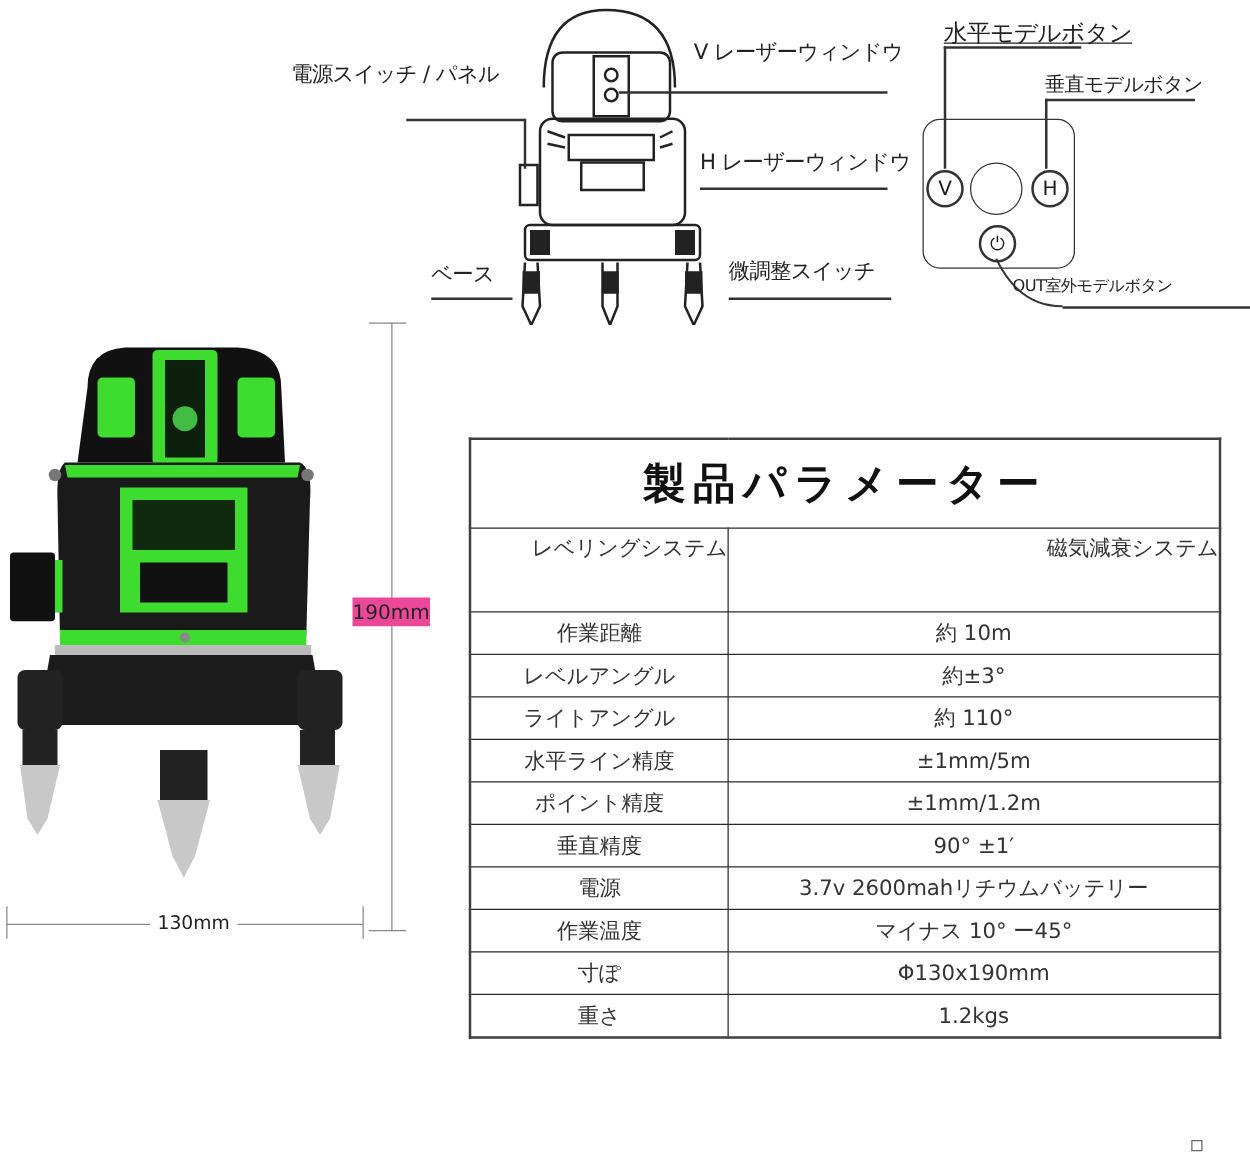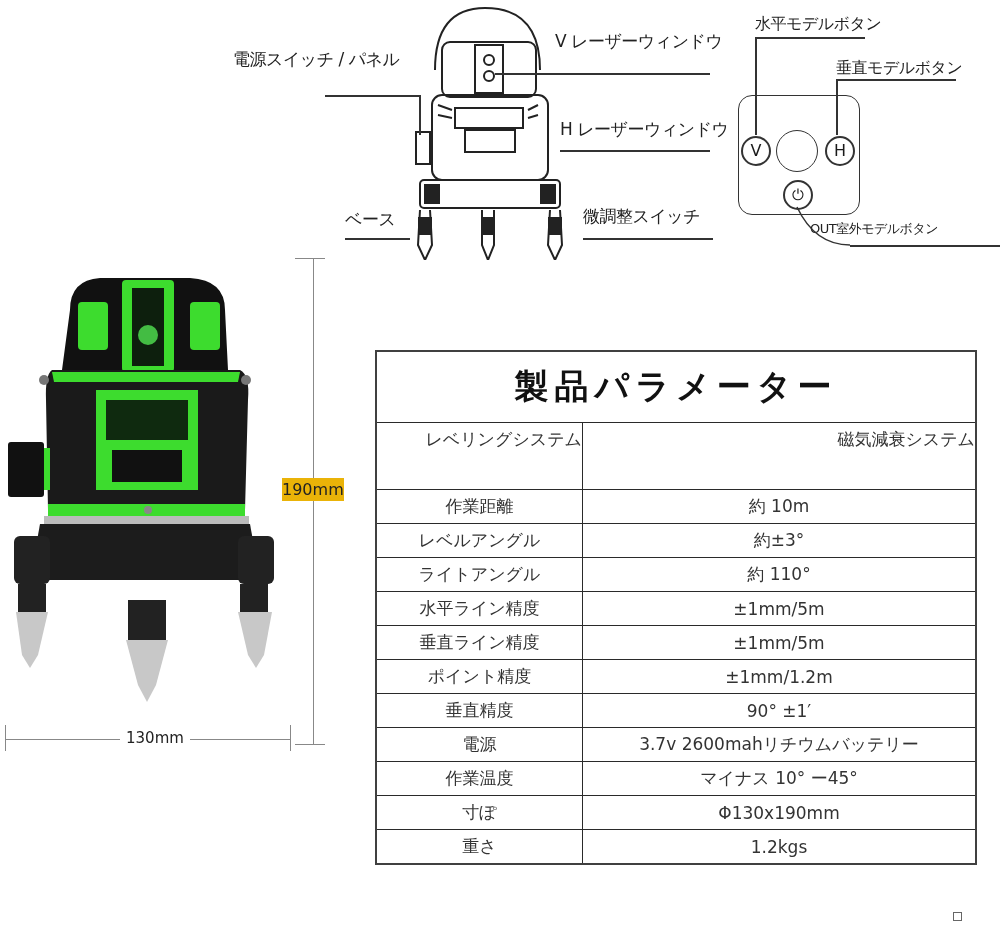--- a/index.html
+++ b/index.html
@@ -74,21 +74,21 @@
   </div>
   <div class="abs" style="left:37px;top:34px;width:40px;height:40px;border:1.5px solid #333;border-radius:50%;"></div>
   <div class="abs" style="left:86px;top:40px;width:26px;height:26px;border:2px double #333;border-radius:50%;text-align:center;line-height:26px;font-size:16px;">
     <span>H</span>
   </div>
   <div class="abs" style="left:44px;top:84px;width:26px;height:26px;border:2px double #333;border-radius:50%;text-align:center;line-height:26px;font-size:15px;">
     <span>⏻</span>
   </div>
 </div>
 
-<span class="callout" style="left:755px;top:14px;font-size:16px;">水平モデルボタン</span>
+<span class="callout" style="left:755px;top:14px;font-size:19px;text-decoration:underline;">水平モデルボタン</span>
 <div class="line" style="left:755px;top:37px;width:110px;height:1.5px;"></div>
 <div class="line" style="left:755px;top:37px;width:1.5px;height:98px;"></div>
 
 <span class="callout" style="left:836px;top:58px;font-size:16px;">垂直モデルボタン</span>
 <div class="line" style="left:836px;top:79px;width:120px;height:1.5px;"></div>
 <div class="line" style="left:836px;top:79px;width:1.5px;height:56px;"></div>
 
 <span class="callout small" style="left:810px;top:220px;">OUT室外モデルボタン</span>
 <div class="line" style="left:850px;top:245px;width:150px;height:1.5px;"></div>
 <svg class="abs" style="left:795px;top:205px;" width="60" height="45">
@@ -127,21 +127,21 @@
     <rect x="128" y="340" width="38" height="40" fill="#222"></rect>
     <path d="M126 380 L168 380 L156 425 L147 442 L138 425 Z" fill="#c8c8c8"></path>
     <rect x="240" y="324" width="28" height="28" fill="#222"></rect>
     <path d="M238 352 L272 352 L264 395 L256 408 L248 395 Z" fill="#c8c8c8"></path>
   </svg>
 </div>
 
 <div class="line" style="left:313px;top:258px;width:1px;height:487px;background:#888;"></div>
 <div class="line" style="left:295px;top:258px;width:30px;height:1px;background:#888;"></div>
 <div class="line" style="left:295px;top:744px;width:30px;height:1px;background:#888;"></div>
-<div class="dim-text" style="left:282px;top:478px;background:#eab308;padding:2px 0;">190mm</div>
+<div class="dim-text" style="left:282px;top:478px;background:#ec4899;padding:2px 0;">190mm</div>
 
 <div class="line" style="left:5px;top:739px;width:285px;height:1px;background:#888;"></div>
 <div class="line" style="left:5px;top:725px;width:1px;height:26px;background:#888;"></div>
 <div class="line" style="left:290px;top:725px;width:1px;height:26px;background:#888;"></div>
 <div class="dim-text" style="left:120px;top:729px;background:#fff;padding:0 6px;font-size:15px;">130mm</div>
 
 <table class="spec">
   <tbody>
       <tr>
     <td colspan="2" class="title-cell">製品パラメーター</td>
@@ -160,24 +160,20 @@
       </tr>
   <tr>
         <td class="key">ライトアングル</td>
         <td>約 110°</td>
       </tr>
   <tr>
         <td class="key">水平ライン精度</td>
         <td>±1mm/5m</td>
       </tr>
   <tr>
-        <td class="key">垂直ライン精度</td>
-        <td>±1mm/5m</td>
-      </tr>
-  <tr>
         <td class="key">ポイント精度</td>
         <td>±1mm/1.2m</td>
       </tr>
   <tr>
         <td class="key">垂直精度</td>
         <td>90° ±1′</td>
       </tr>
   <tr>
         <td class="key">電源</td>
         <td>3.7v 2600mahリチウムバッテリー</td>

